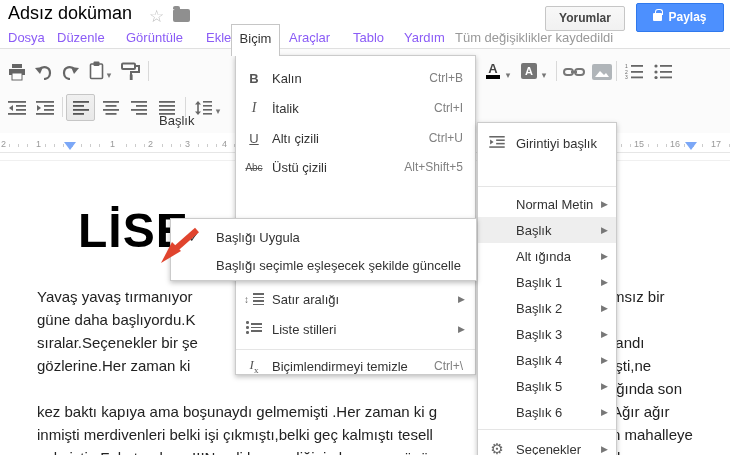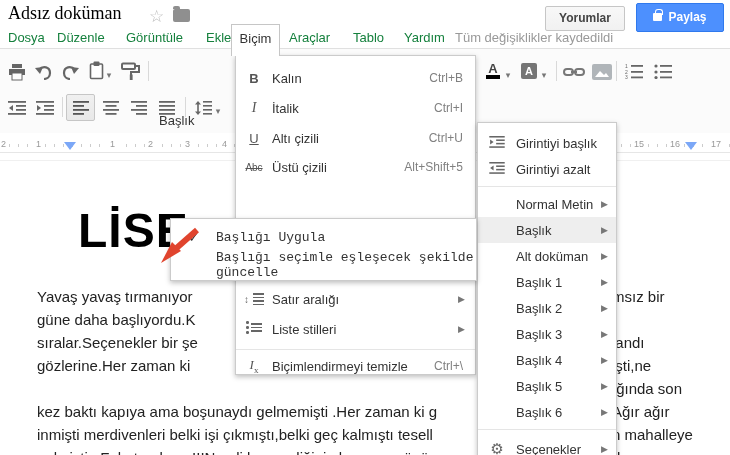--- a/index.html
+++ b/index.html
@@ -2,25 +2,25 @@
 <html><head>
 <meta charset="utf-8">
 <style>
   * { margin:0; padding:0; box-sizing:border-box; }
   html,body { width:730px; height:455px; }
   body {
     position:relative; overflow:hidden; background:#fff;
     font-family:"Liberation Sans", sans-serif; color:#333;
   }
   
-  .doc-title { position:absolute; left:8px; top:3px; font-size:18px; color:#000;font-family:Liberation Serif, serif; }
+  .doc-title { position:absolute; left:8px; top:3px; font-size:18px; color:#000; }
   .star { position:absolute; left:149px; top:6px; font-size:17px; color:#bdbdbd; }
   .folder { position:absolute; left:173px; top:9px; width:17px; height:13px; background:#8f8f8f; border-radius:2px; }
   .folder:before { content:""; position:absolute; left:0; top:-3px; width:7px; height:3px; background:#8f8f8f; border-radius:2px 2px 0 0; }
-  .menubar-item { position:absolute; top:30px; font-size:13px; color:#15803d; cursor:default;text-align:center; }
+  .menubar-item { position:absolute; top:30px; font-size:13px; color:#8b5cf6; cursor:default;text-align:center; }
   .menubar-line { position:absolute; left:0; top:48px; width:730px; height:1px; background:#e0e0e0; }
   .menu-tab { position:absolute; left:231px; top:24px; width:49px; height:32px; background:#fff;
     border:1px solid #c6c6c6; border-bottom:none; z-index:30; text-align:center; padding-top:6px;
     font-size:13px; color:#333; }
   .saved-status { position:absolute; left:455px; top:30px; font-size:13px; color:#999; }
   .btn-comments { position:absolute; left:545px; top:6px; width:80px; height:25px;
     background:linear-gradient(#f8f8f8,#f1f1f1); border:1px solid #c6c6c6; border-radius:2px;
     font-size:12px; font-weight:bold; color:#444; text-align:center; line-height:23px; }
   .btn-share { position:absolute; left:636px; top:3px; width:88px; height:29px;
     background:#4d90fe; border:1px solid #3079ed; border-radius:2px; color:#fff;
@@ -81,21 +81,21 @@
   .sty-icon { width:30px; text-align:center; padding-left:8px; flex:none; }
   .sty-label { flex:1; padding-left:8px; color:#333; }
   .sty-label.noicon { padding-left:38px; }
   .sty-arrow { padding-right:8px; color:#777; font-size:9px; }
   .sty-sep { position:absolute; left:0; width:100%; height:1px; background:#e5e5e5; }
   .gear { font-size:15px; color:#666; }
   
   .apply-menu { left:170px; top:218px; width:307px; height:63px; z-index:40; }
   .apply-item { position:absolute; left:0; width:100%; height:28px; display:flex; align-items:center; }
   .apply-check { width:45px; padding-left:17px; color:#333; font-size:14px; flex:none; }
-  .apply-label { color:#333;font-family:Liberation Mono, monospace; }
+  .apply-label { color:#333; }
   
   .annot { position:absolute; left:0; top:0; z-index:50; pointer-events:none; }
 </style>
 </head>
 <body>
 
 <div class="doc-title">Adsız doküman</div>
 <div class="star">☆</div>
 <div class="folder"></div>
 
@@ -365,42 +365,32 @@
   <div class="sty-item" style="top:7px">
     <span class="sty-icon"><svg width="16" height="12" viewBox="0 0 18 14">
           <rect width="18" height="1.8" fill="#666"></rect>
           <rect x="8" y="4" width="10" height="1.8" fill="#666"></rect>
           <rect x="8" y="8" width="10" height="1.8" fill="#666"></rect>
           <rect y="12" width="18" height="1.8" fill="#666"></rect>
           <polygon points="1,4 1,10 5,7" fill="#666"></polygon>
         </svg></span>
     <span class="sty-label">Girintiyi başlık</span>
   </div>
-  <div class="sty-item" style="top:33px">
-    <span class="sty-icon"><svg width="16" height="12" viewBox="0 0 18 14">
-          <rect width="18" height="1.8" fill="#666"></rect>
-          <rect x="8" y="4" width="10" height="1.8" fill="#666"></rect>
-          <rect x="8" y="8" width="10" height="1.8" fill="#666"></rect>
-          <rect y="12" width="18" height="1.8" fill="#666"></rect>
-          <polygon points="5,4 5,10 1,7" fill="#666"></polygon>
-        </svg></span>
-    <span class="sty-label">Girintiyi azalt</span>
-  </div>
   <div class="sty-sep" style="top:63px"></div>
 
   <div class="sty-item" style="top:68px">
       <span class="sty-label noicon">Normal Metin</span>
       <span class="sty-arrow">▶</span>
     </div>
   <div class="sty-item active" style="top:94px">
       <span class="sty-label noicon">Başlık</span>
       <span class="sty-arrow">▶</span>
     </div>
   <div class="sty-item" style="top:120px">
-      <span class="sty-label noicon">Alt doküman</span>
+      <span class="sty-label noicon">Alt ığında</span>
       <span class="sty-arrow">▶</span>
     </div>
   <div class="sty-item" style="top:146px">
       <span class="sty-label noicon">Başlık 1</span>
       <span class="sty-arrow">▶</span>
     </div>
   <div class="sty-item" style="top:172px">
       <span class="sty-label noicon">Başlık 2</span>
       <span class="sty-arrow">▶</span>
     </div>

